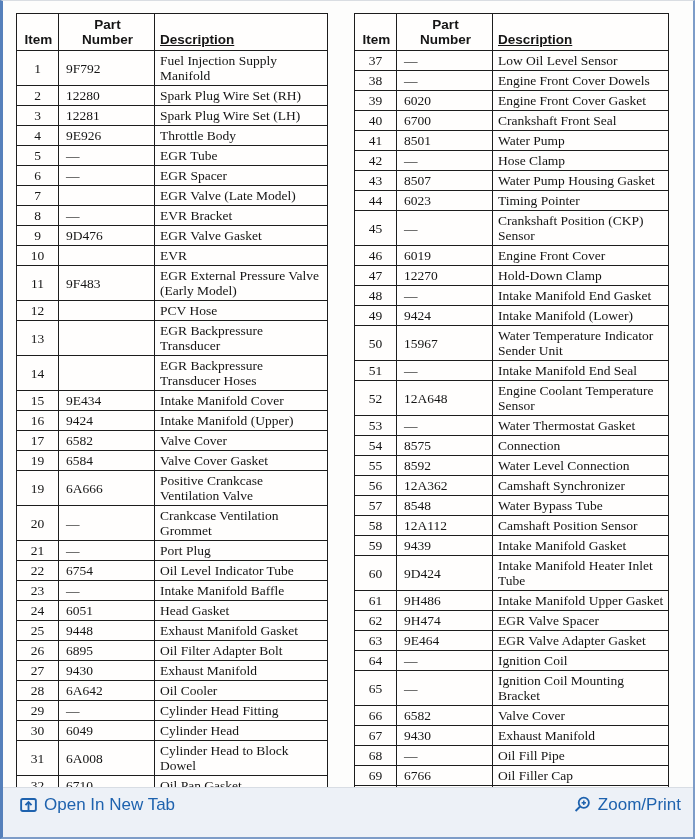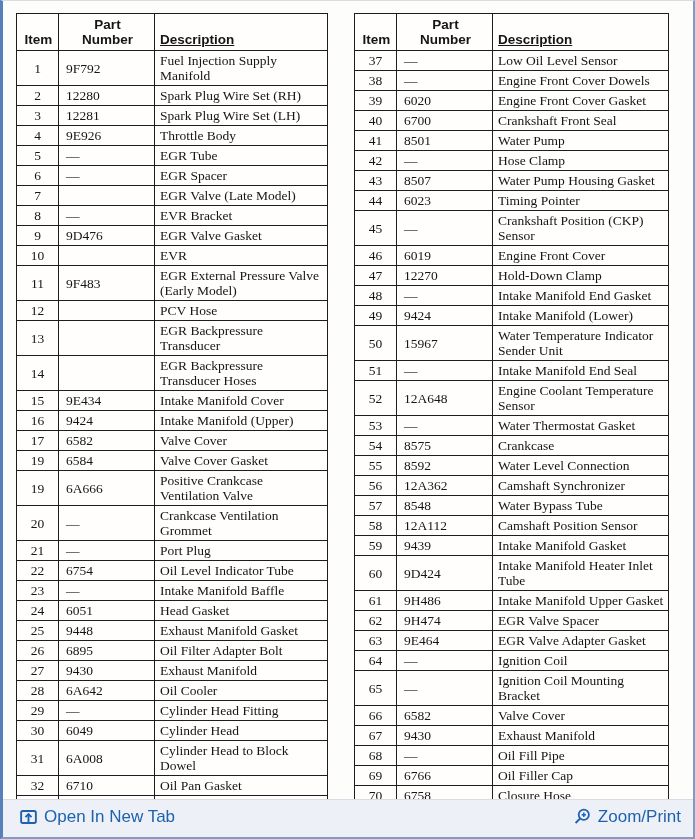--- a/index.html
+++ b/index.html
@@ -59,21 +59,21 @@
 
   .footer-bar {
     position: absolute;
     left: 0; right: 0; bottom: 0;
     height: 33px;
     background: #edf1f7;
     border-top: 1px solid #d8dde4;
     display: flex;
     align-items: center;
     justify-content: space-between;
-    padding: 0 12px 4px 17px;
+    padding: 0 12px 16px 17px;
     font-family: "Liberation Sans", "DejaVu Sans", sans-serif;
     font-size: 17px;
   }
   .footer-link {
     color: #1e62ae;
     text-decoration: none;
     display: inline-flex;
     align-items: center;
     gap: 7px;
     cursor: pointer;
@@ -364,21 +364,21 @@
           <td class="col-desc">Engine Coolant Temperature Sensor</td>
         </tr>
         <tr>
           <td class="col-item">53</td>
           <td class="col-part">—</td>
           <td class="col-desc">Water Thermostat Gasket</td>
         </tr>
         <tr>
           <td class="col-item">54</td>
           <td class="col-part">8575</td>
-          <td class="col-desc">Crankcase</td>
+          <td class="col-desc">Connection</td>
         </tr>
         <tr>
           <td class="col-item">55</td>
           <td class="col-part">8592</td>
           <td class="col-desc">Water Level Connection</td>
         </tr>
         <tr>
           <td class="col-item">56</td>
           <td class="col-part">12A362</td>
           <td class="col-desc">Camshaft Synchronizer</td>

